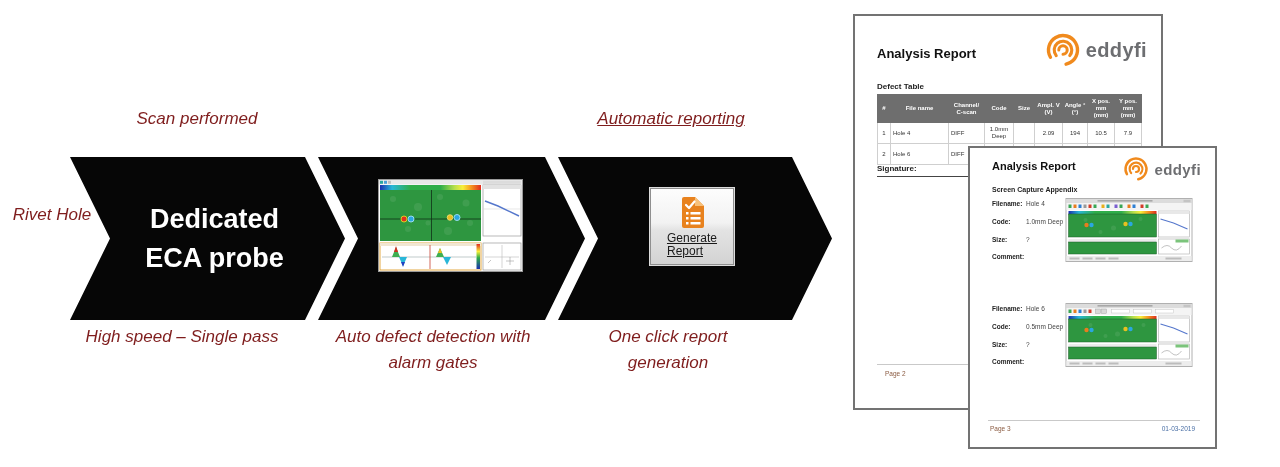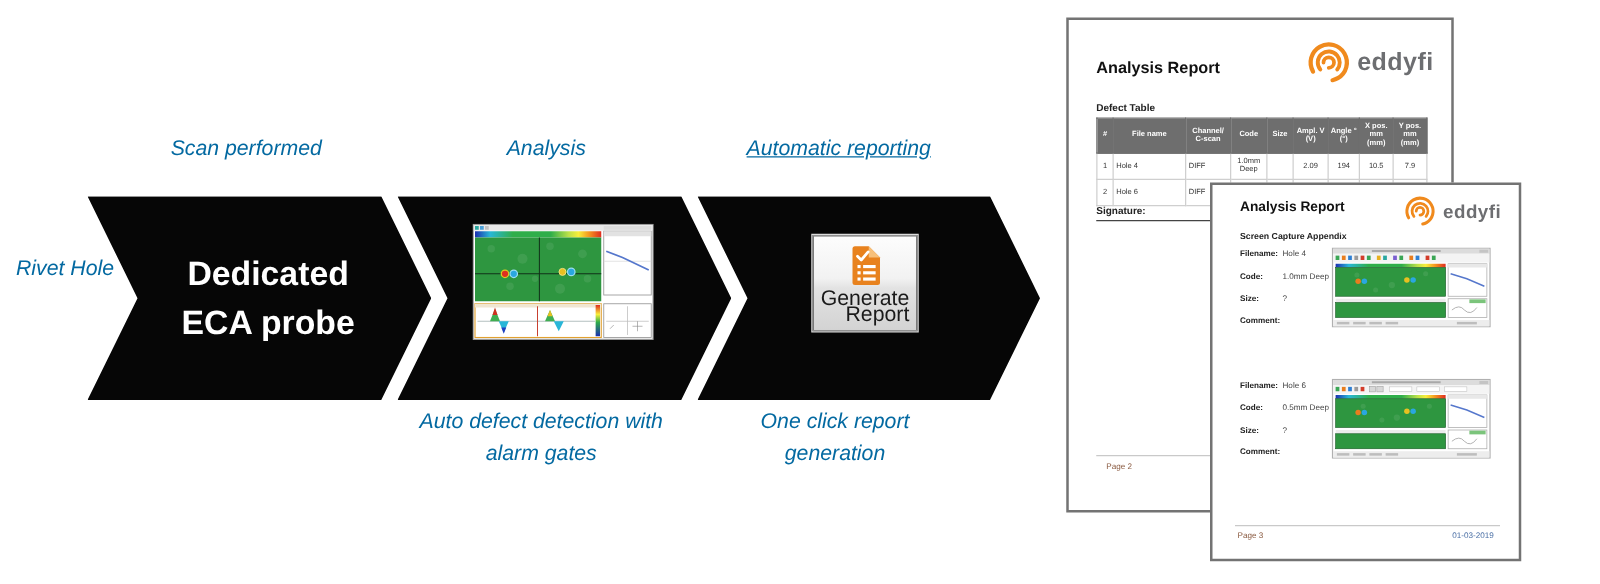--- a/index.html
+++ b/index.html
@@ -1,39 +1,39 @@
 <!DOCTYPE html>
 <html><head>
 <meta charset="utf-8">
 <style>
   html,body{margin:0;padding:0;background:#fff;}
   body{width:1280px;height:467px;font-family:"Liberation Sans",sans-serif;}
   .stage{position:relative;width:1280px;height:467px;background:#fff;overflow:hidden;}
 
   
-  .lbl{position:absolute;color:#0369a1;font-style:italic;font-size:17px;line-height:26px;text-align:center;}
+  .lbl{position:absolute;color:#7f1d1d;font-style:italic;font-size:17px;line-height:26px;text-align:center;}
 
   
   .chev{position:absolute;top:157px;height:163px;background:#060606;
         clip-path:polygon(0 0,calc(100% - 40px) 0,100% 50%,calc(100% - 40px) 100%,0 100%,40px 50%);}
   #arrow1{left:70px;width:275px;}
   #arrow2{left:318px;width:267px;}
   #arrow3{left:558px;width:274px;}
   .arrow-title{position:absolute;inset:0;display:flex;flex-direction:column;justify-content:center;
         align-items:center;color:#fff;font-weight:bold;font-size:27px;line-height:39px;padding-left:14px;}
 
   
   #shot-analysis{position:absolute;left:378px;top:179px;width:145px;height:93px;}
 
   
   #gen-btn{position:absolute;left:650px;top:188px;width:84px;height:77px;box-sizing:border-box;
         border:1px solid #8f8f8f;outline:1px solid #dcdcdc;
         background:linear-gradient(180deg,#fdfdfd 0%,#f2f2f2 45%,#e3e3e3 55%,#d3d3d3 100%);
         display:flex;flex-direction:column;align-items:center;justify-content:center;cursor:pointer;}
-  #gen-btn .gen-label{font-size:17px;line-height:13px;color:#1a1a1a;text-align:right;margin-top:2px;}
+  #gen-btn .gen-label{font-size:12px;line-height:13px;color:#1a1a1a;text-align:left;margin-top:2px;text-decoration:underline;}
 
   
   .page{position:absolute;background:#fff;border:2px solid #737373;box-sizing:border-box;}
   #page2{left:853px;top:14px;width:310px;height:396px;}
   #page3{left:968px;top:146px;width:249px;height:303px;}
 
   .rpt-title{position:absolute;font-weight:bold;color:#111;}
   #page2 .rpt-title{left:22px;top:30px;font-size:13px;}
   #page3 .rpt-title{left:22px;top:12px;font-size:11px;}
 
@@ -74,23 +74,23 @@
 </head>
 <body>
 
 <div class="stage">
 
   <div class="lbl" style="left:2px;top:202px;width:100px;">
     <div>Rivet Hole</div>
   </div>
 
   <div class="lbl" style="left:97px;top:106px;width:200px;">Scan performed</div>
-  <div class="lbl" style="left:337px;top:106px;width:200px;">Analysis</div>
   <div class="lbl" style="left:571px;top:106px;width:200px;text-decoration:underline;">Automatic reporting</div>
 
+  <div class="lbl" style="left:32px;top:324px;width:300px;">High speed – Single pass</div>
   <div class="lbl" style="left:283px;top:324px;width:300px;">
     <div>Auto defect detection with</div>
     <div>alarm gates</div>
   </div>
   <div class="lbl" style="left:518px;top:324px;width:300px;">
     <div>One click report</div>
     <div>generation</div>
   </div>
 
   <div class="chev" id="arrow1">

